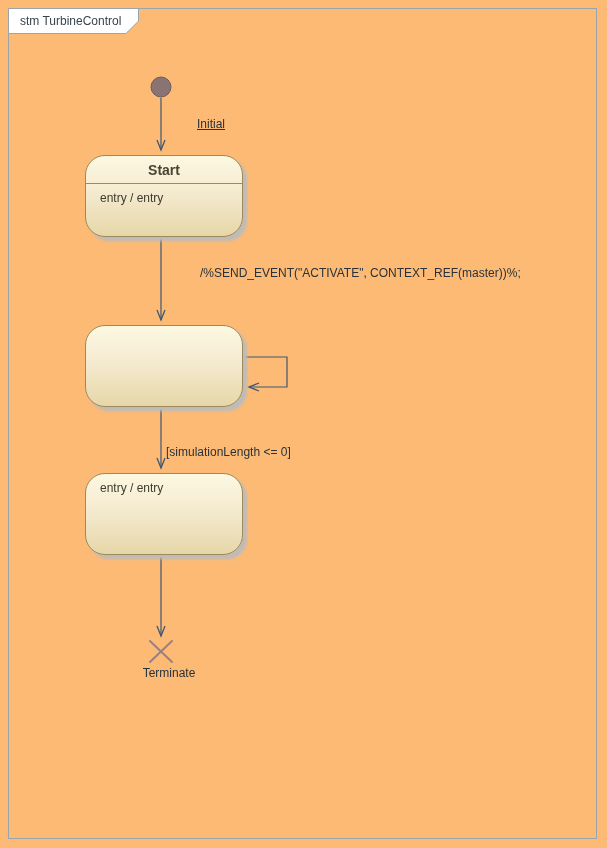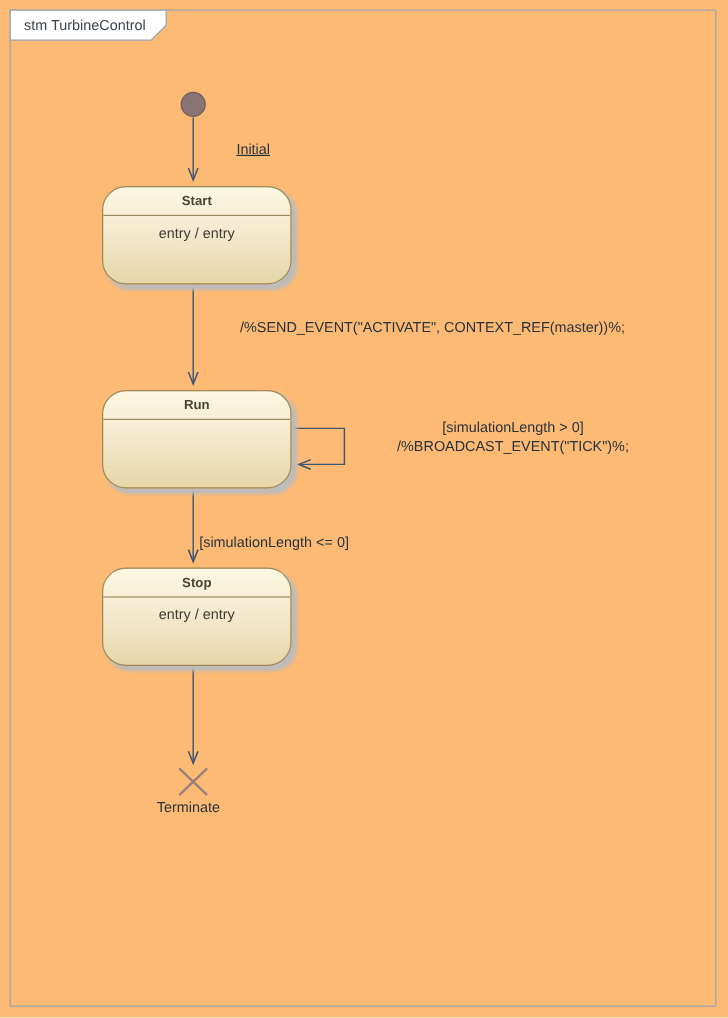--- a/index.html
+++ b/index.html
@@ -24,40 +24,40 @@
     position:absolute;
     width:158px;height:82px;
     border:1px solid #9a8a5e;
     border-radius:20px;
     background:linear-gradient(to bottom,#fdf8e1 0%,#f4ead0 45%,#e6d7a8 100%);
     box-shadow:4px 4px 3px #bcbcbc;
     box-sizing:border-box;
     overflow:hidden;
   }
   .state-title{
-    font-size:11px;font-weight:bold;color:#4a4432;
+    font-size:14px;font-weight:bold;color:#4a4432;
     text-align:center;padding:6px 0 5px;
     border-bottom:1px solid #9a8a5e;
   }
   .state-body{
     font-size:12px;color:#3c3c30;
-    padding:7px 14px;text-align:center;
+    padding:7px 14px;text-align:left;
   }
   #state-start{left:85px;top:155px;}
   #state-run{left:85px;top:325px;}
   #state-stop{left:85px;top:473px;}
   .edge-label{
     position:absolute;font-size:12px;color:#28323c;white-space:nowrap;
   }
   #label-initial{left:197px;top:117px;text-decoration:underline;}
   #label-start-run{left:200px;top:266px;}
   #label-run-self{left:320px;top:348px;width:215px;text-align:center;line-height:16px;white-space:normal;}
   #label-run-self .line{white-space:nowrap;}
   #label-run-stop{left:166px;top:421px;margin-top:24px;}
-  #label-terminate{left:112px;top:666px;width:90px;text-align:center;}
+  #label-terminate{left:124px;top:666px;width:90px;text-align:center;}
 </style>
 </head>
 <body>
 
 <div id="canvas">
 
   <div class="frame-border"></div>
 
   <svg id="lines" width="607" height="848" viewBox="0 0 607 848">
     <defs>
@@ -87,34 +87,28 @@
   </svg>
 
   <div class="frame-tab-label">stm TurbineControl</div>
 
   <div id="state-start" class="state">
     <div class="state-title">Start</div>
     <div class="state-body">entry / entry</div>
   </div>
 
   <div id="state-run" class="state">
-    <div class="state-title">Run</div>
   </div>
 
   <div id="state-stop" class="state">
-    <div class="state-title">Stop</div>
     <div class="state-body">entry / entry</div>
   </div>
 
   <div id="label-initial" class="edge-label">Initial</div>
 
   <div id="label-start-run" class="edge-label">/%SEND_EVENT("ACTIVATE", CONTEXT_REF(master))%;</div>
 
-  <div id="label-run-self" class="edge-label">
-    <div class="line">[simulationLength &gt; 0]</div>
-    <div class="line">/%BROADCAST_EVENT("TICK")%;</div>
-  </div>
 
   <div id="label-run-stop" class="edge-label">[simulationLength &lt;= 0]</div>
 
   <div id="label-terminate" class="edge-label">Terminate</div>
 
 </div>
 
 </body></html>

